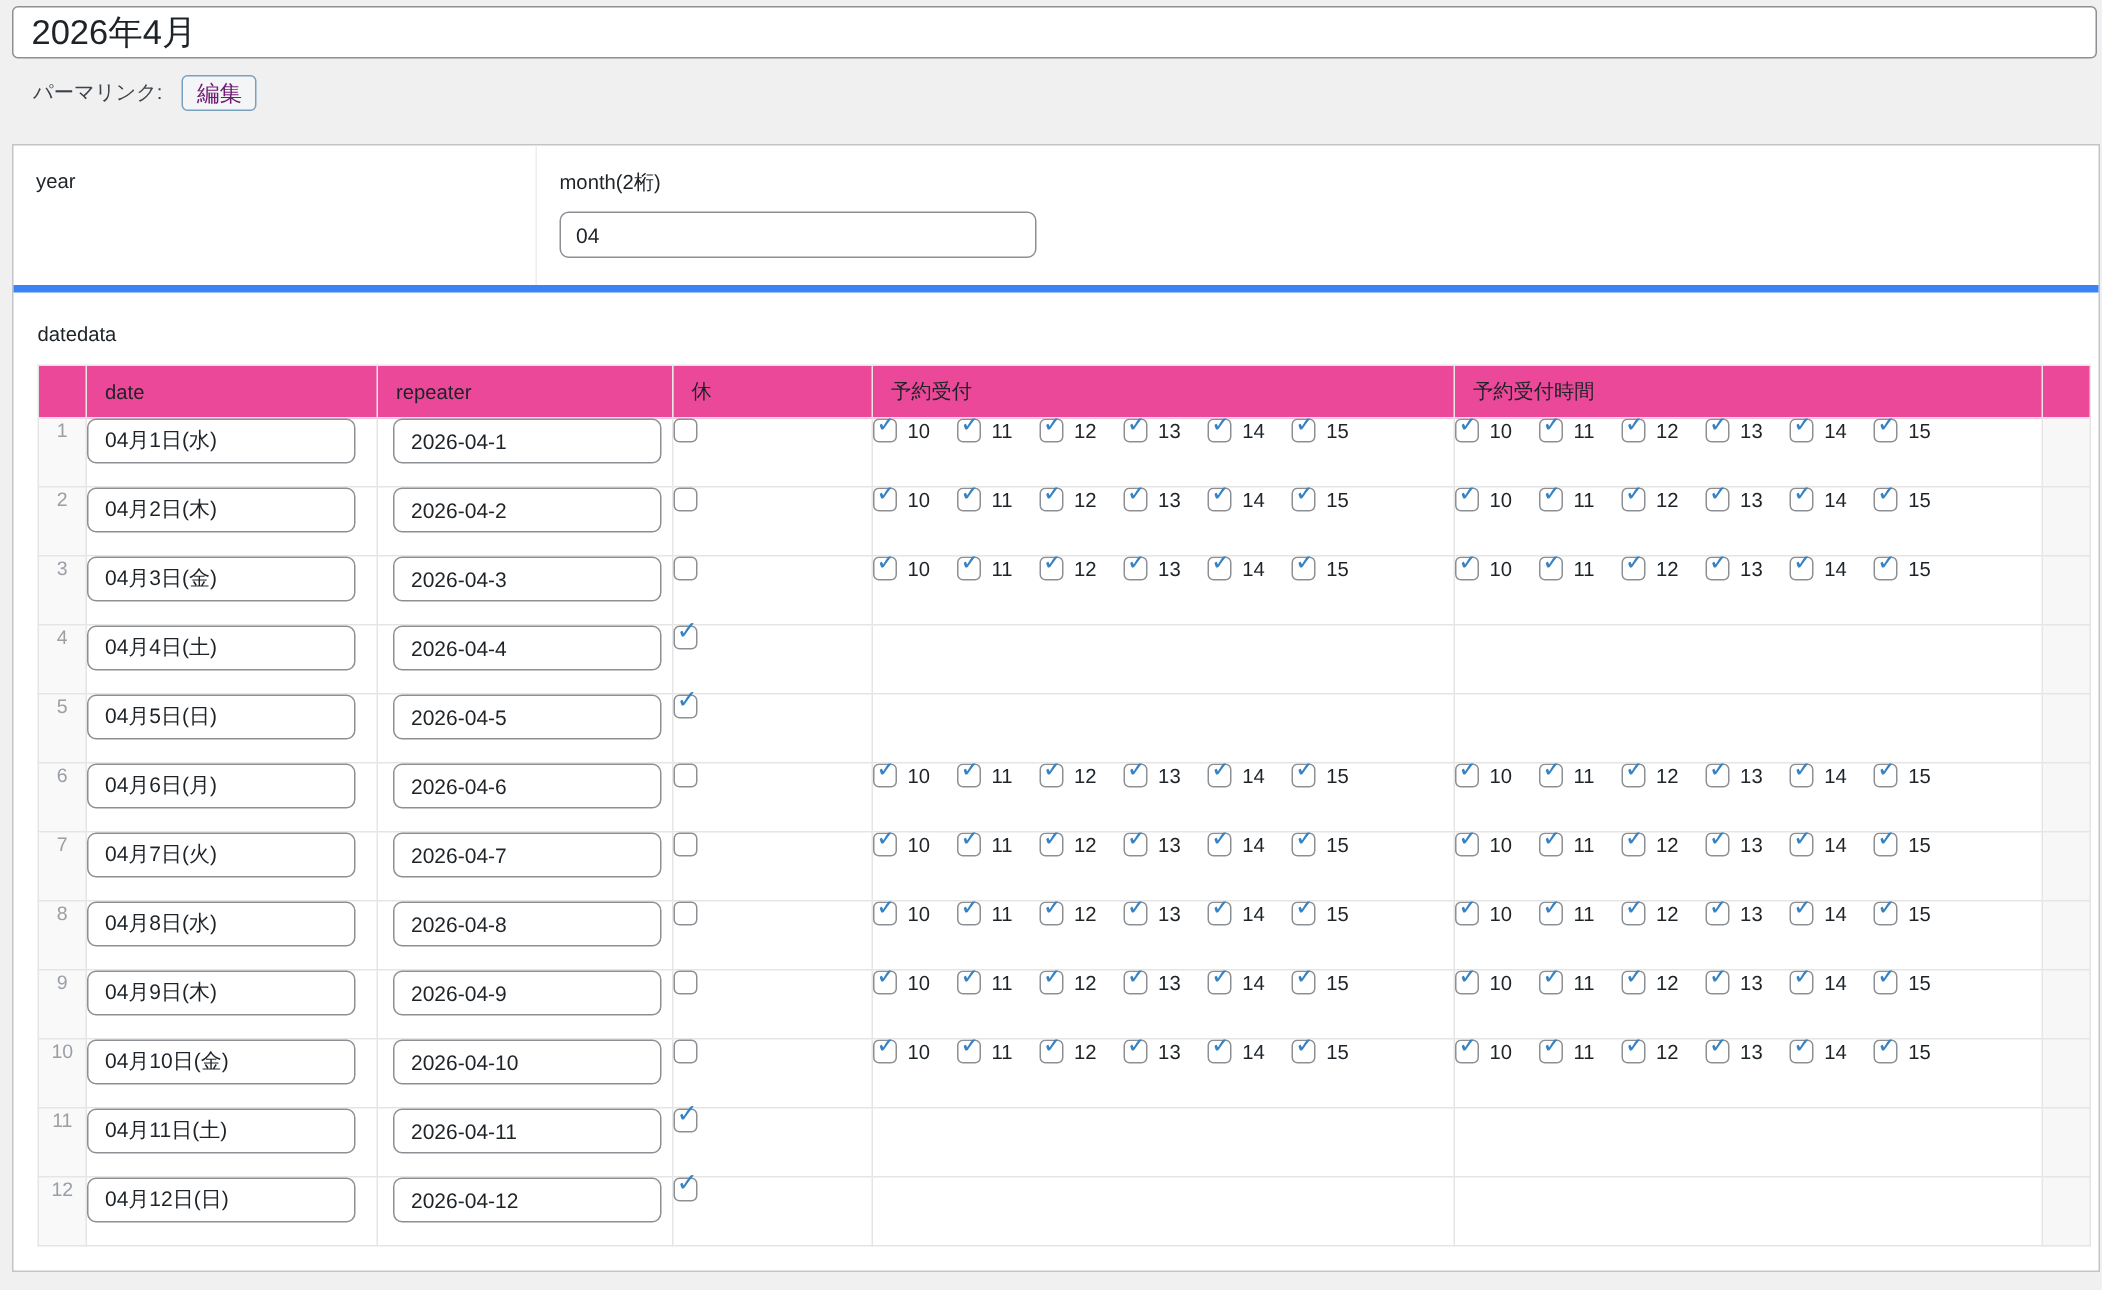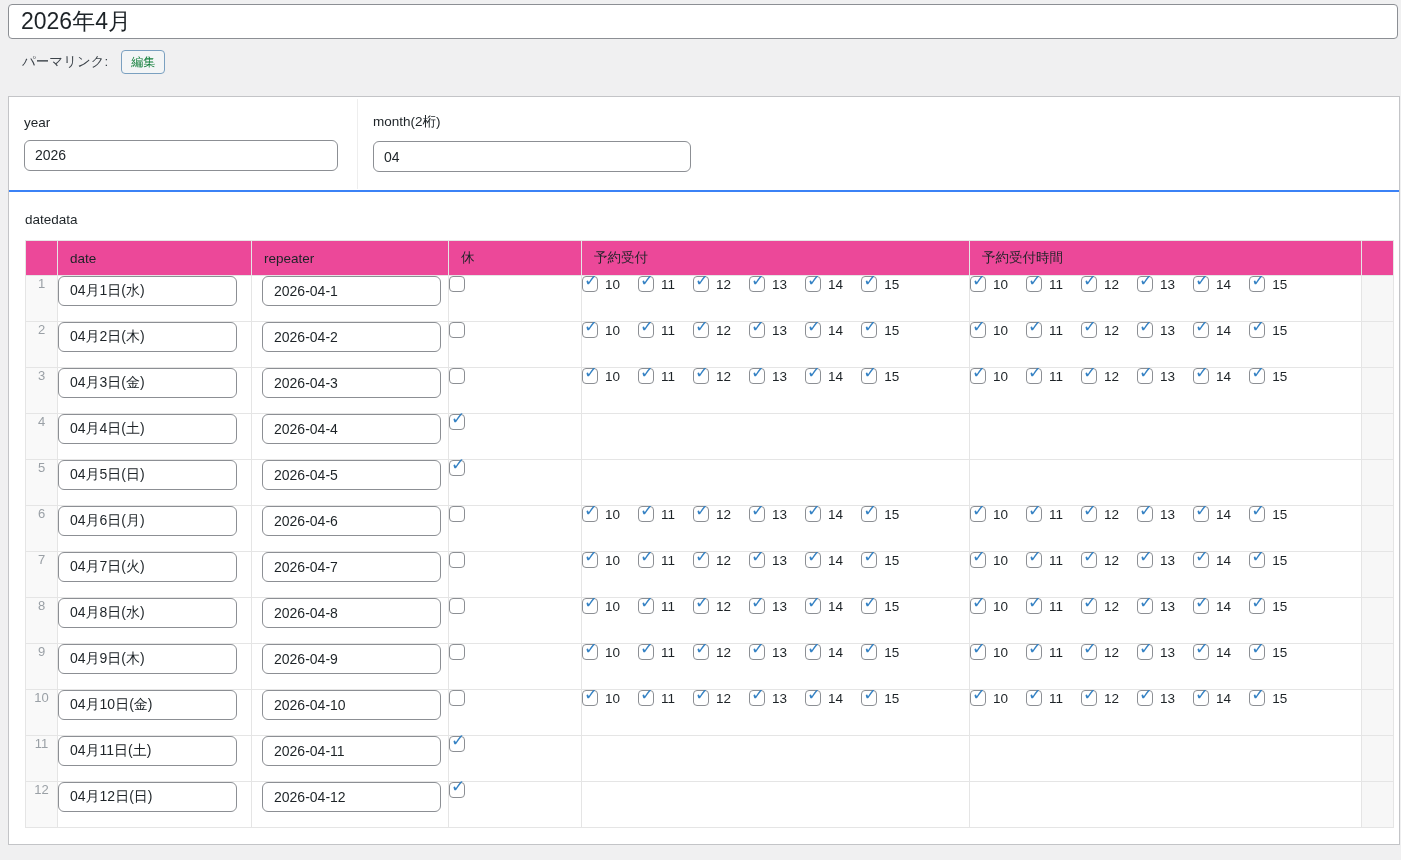--- a/index.html
+++ b/index.html
@@ -15,38 +15,38 @@
     width:1390px; height:35px; background:#fff; border:1px solid #8c8f94;
     border-radius:4px; font-size:23px; padding:0 12px; color:#1d2327;
     font-family:inherit; outline:none;
   }
   
   .permalink-row { margin:10px 0 0 22px; height:26px; display:flex; align-items:center; }
   .pl-label { color:#3c434a; margin-right:6px; }
   .pl-link { color:#2271b1; text-decoration:underline; cursor:pointer; }
   .pl-link .slug { font-weight:700; }
   .edit-btn {
-    margin-left:7px; height:24px; padding:0 9px; font-size:12px; cursor:pointer;
-    color:#15803d; background:#f3f5f6; border:1px solid #7aa0c0; border-radius:4px;
+    margin-left:7px; height:24px; padding:0 9px; font-size:15px; cursor:pointer;
+    color:#701a75; background:#f3f5f6; border:1px solid #7aa0c0; border-radius:4px;
     font-family:inherit;
   }
   
   .postbox { margin:21px 0 0 8px; width:1392px; background:#fff; border:1px solid #c3c4c7; }
   .postbox-header {
     height:34px; display:flex; align-items:center; padding:0 6px 0 14px;
     border-bottom:1px solid #c3c4c7; cursor:pointer;
   }
   .postbox-title { font-size:13.5px; font-weight:700; color:#1d2327; }
   .pb-controls { margin-left:auto; display:flex; align-items:center; gap:4px; }
   .pb-btn { width:24px; height:24px; background:none; border:none; cursor:pointer;
             display:flex; align-items:center; justify-content:center; }
   .tri-up { width:0; height:0; border-left:5px solid transparent;
             border-right:5px solid transparent; border-bottom:7px solid #50575e; }
   
-  .fields-row { display:flex; border-bottom:2px solid #3b82f6;align-items:center; }
+  .fields-row { display:flex; border-bottom:5px solid #3b82f6; }
   .field-year { width:349px; border-right:1px solid #eee; padding:16px 15px 18px; }
   .field-month { flex:1; padding:16px 15px 18px; }
   .acf-label { display:block; font-size:13.5px; color:#1d2327; margin-bottom:10px; }
   .acf-input {
     height:31px; background:#fff; border:1px solid #8c8f94; border-radius:6px;
     padding:0 10px; font-size:14px; color:#1d2327; font-family:inherit; outline:none;
   }
   .field-year .acf-input { width:314px; }
   .field-month .acf-input { width:318px; }
   
@@ -93,21 +93,20 @@
   <div class="permalink-row">
     <span class="pl-label">パーマリンク:</span>
     <button class="edit-btn">編集</button>
   </div>
 
   <div class="postbox">
 
     <div class="fields-row">
       <div class="field-year">
         <span class="acf-label">year</span>
-        <input class="acf-input" type="text" value="2026" style="">
       </div>
       <div class="field-month">
         <span class="acf-label">month(2桁)</span>
         <input class="acf-input" type="text" value="04" style="">
       </div>
     </div>
 
     <div class="field-repeater">
       <span class="acf-label">datedata</span>
       <table class="repeater">

